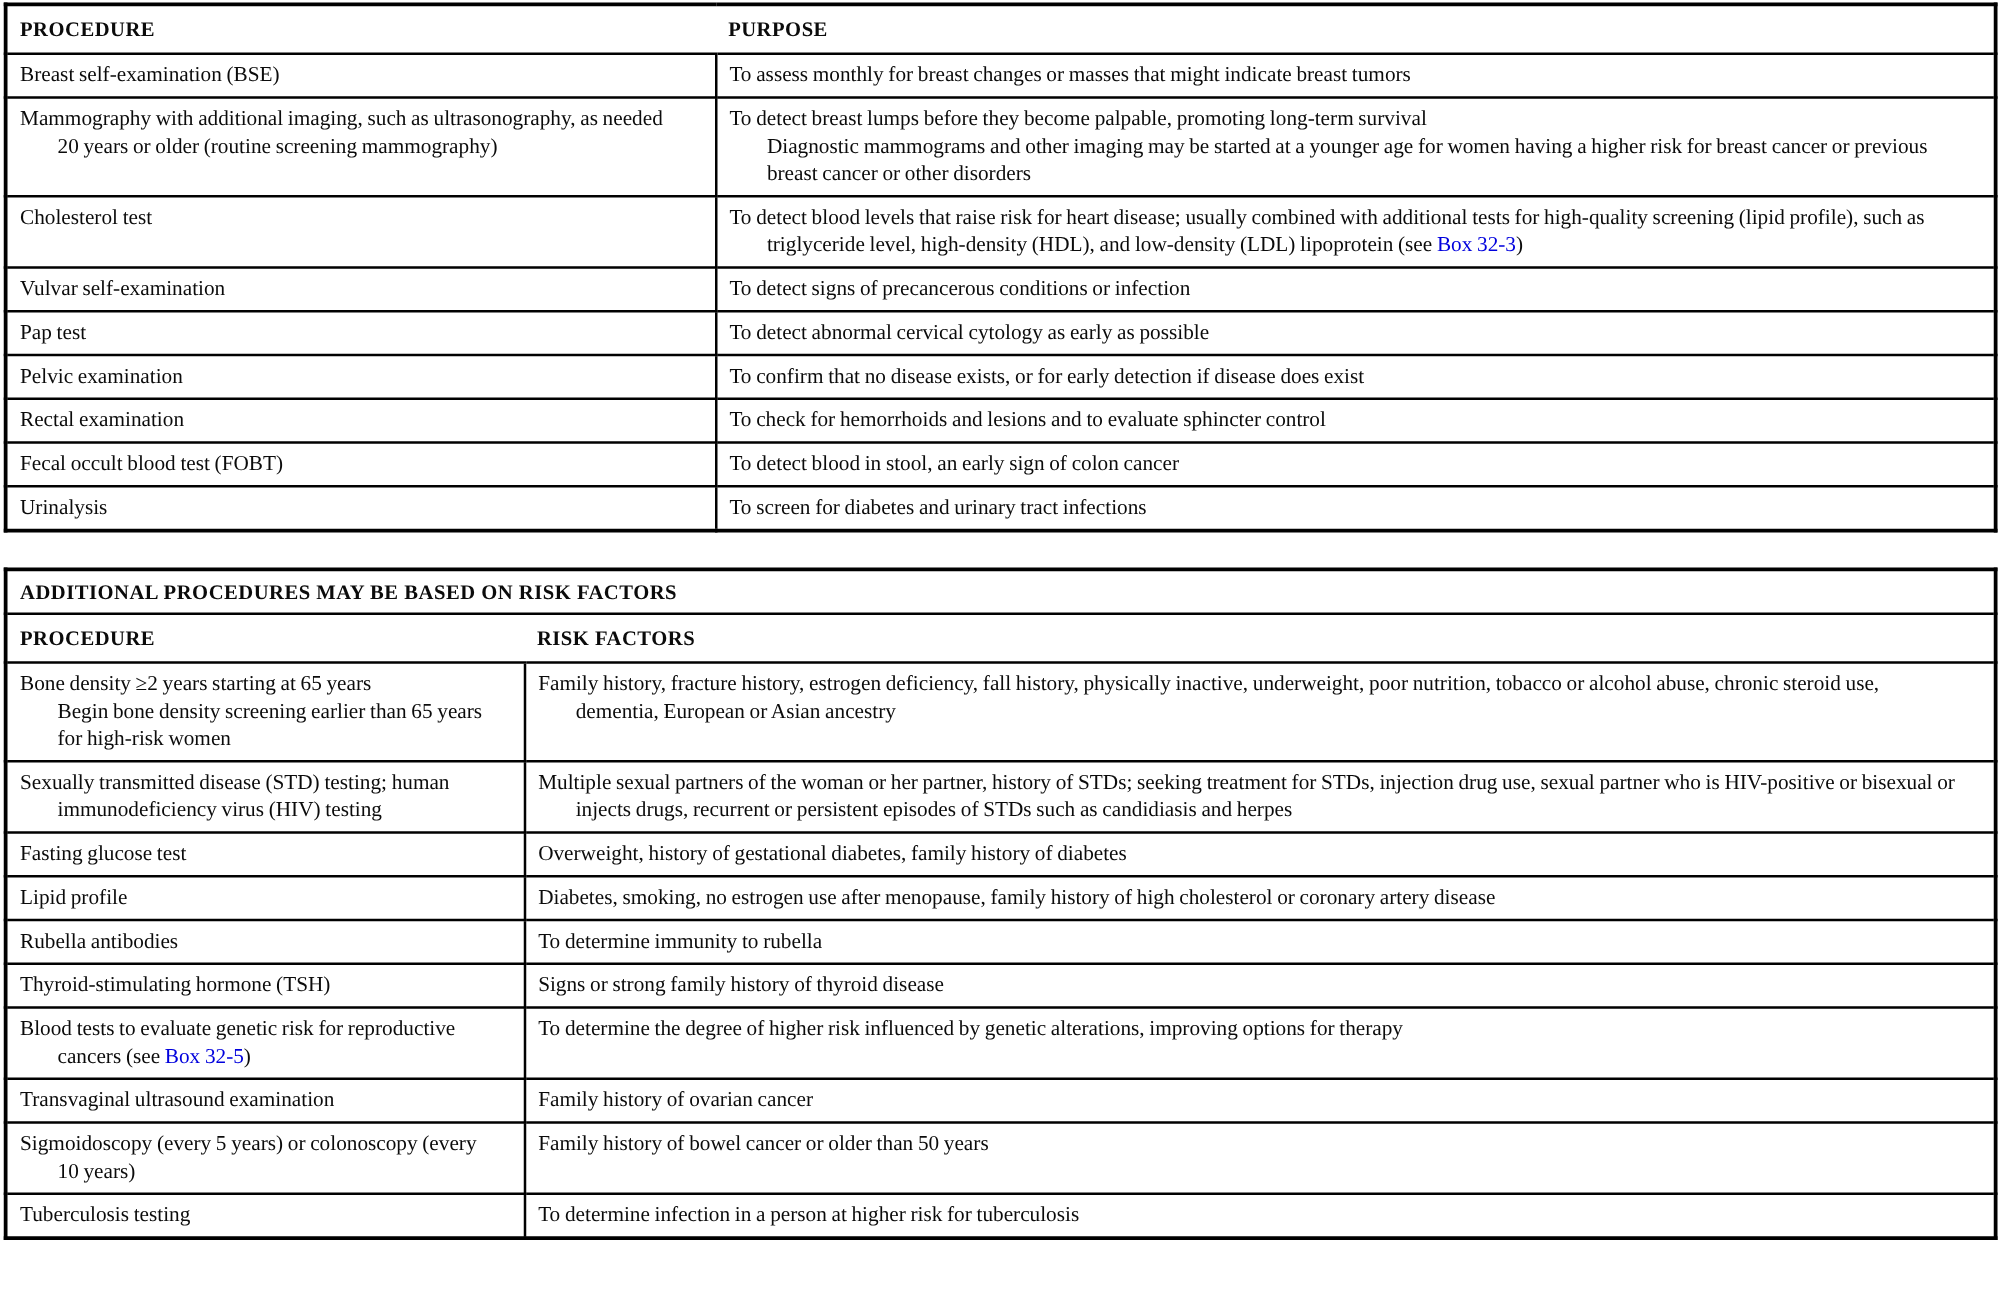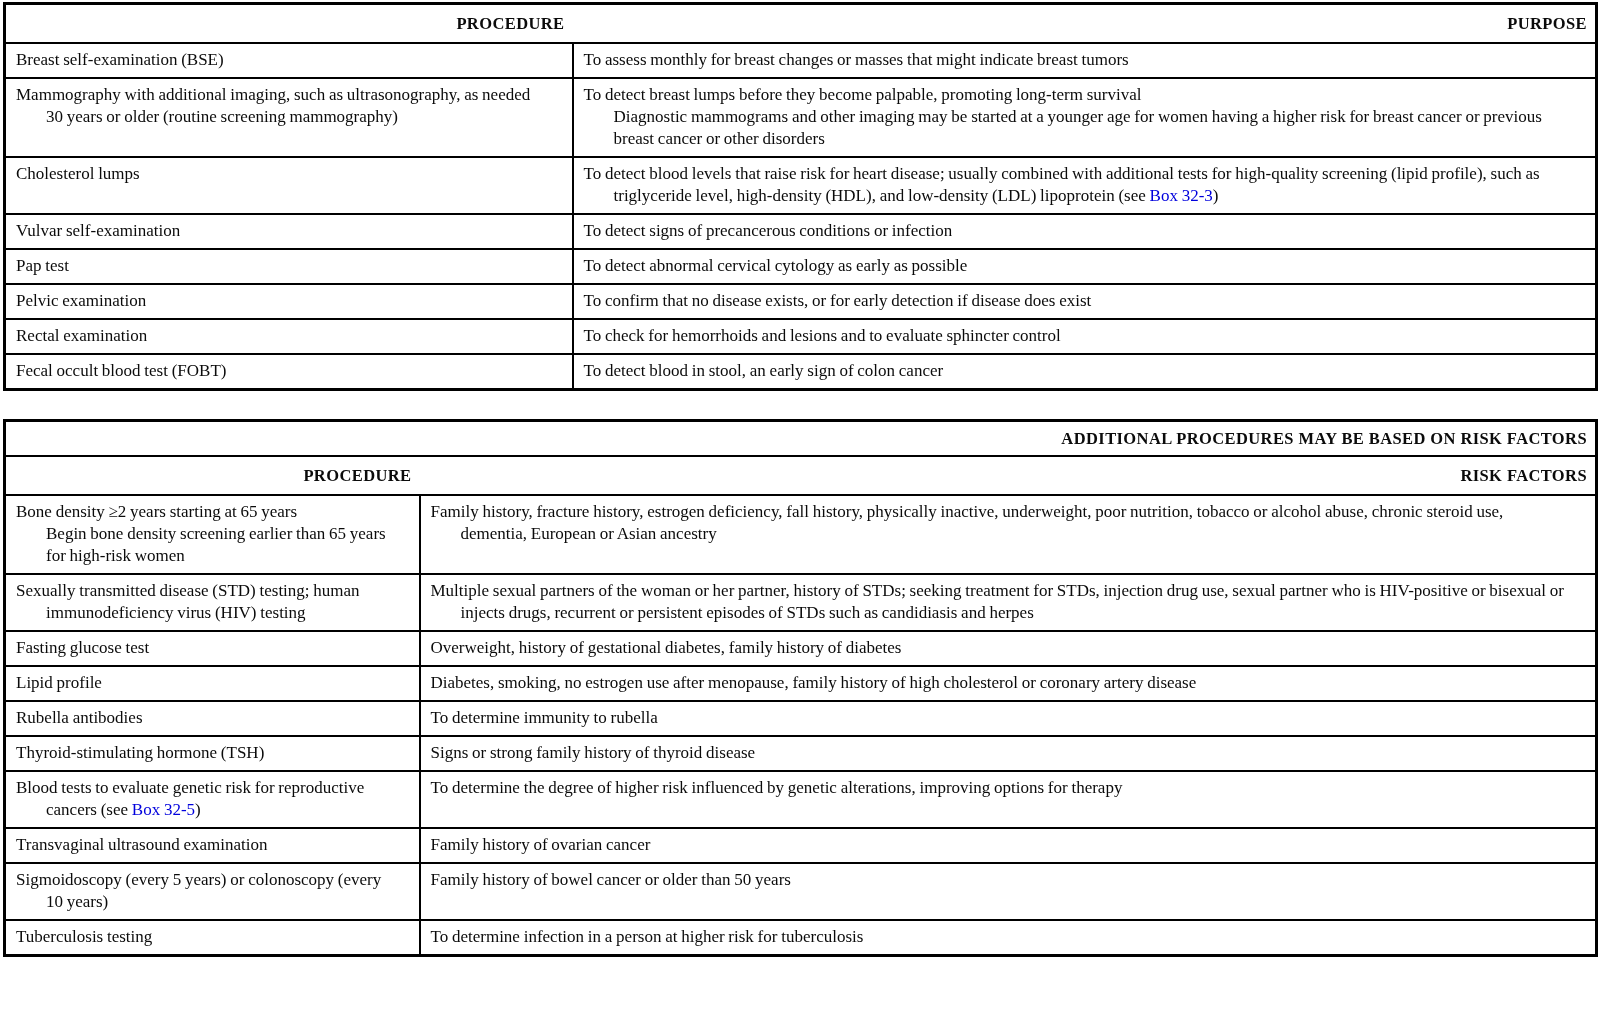--- a/index.html
+++ b/index.html
@@ -13,21 +13,21 @@
   table {
     border-collapse:collapse;
     table-layout:fixed;
     width:1595px;
     border:3px solid #000;
     background:#fff;
   }
   col.c1a { width:568px; }
   col.c1b { width:415px; }
   th {
-    text-align:right;
+    text-align:left;
     font-size:16.5px;
     line-height:20px;
     font-weight:bold;
     letter-spacing:0.4px;
     padding:9px 8px 8px 10px;
     border-bottom:2px solid #000;
     vertical-align:top;
   }
   th.banner { padding:7px 8px 6px 10px; }
   td {
@@ -63,30 +63,30 @@
         <tr>
           <td>
             <div class="para"><span>Breast self-examination (BSE)</span></div>
           </td>
           <td>
             <div class="para"><span>To assess monthly for breast changes or masses that might indicate breast tumors</span></div>
           </td>
         </tr>
         <tr>
           <td>
-            <div class="para"><span>Mammography with additional imaging, such as ultrasonography, as needed 30 years or older (routine screening mammography)</span></div>
+            <div class="para"><span>Mammography with additional imaging, such as ultrasonography, as needed 20 years or older (routine screening mammography)</span></div>
           </td>
           <td>
             <div class="para"><span>To detect breast lumps before they become palpable, promoting long-term survival</span></div>
             <div class="para sub"><span>Diagnostic mammograms and other imaging may be started at a younger age for women having a higher risk for breast cancer or previous breast cancer or other disorders</span></div>
           </td>
         </tr>
         <tr>
           <td>
-            <div class="para"><span>Cholesterol lumps</span></div>
+            <div class="para"><span>Cholesterol test</span></div>
           </td>
           <td>
             <div class="para"><span>To detect blood levels that raise risk for heart disease; usually combined with additional tests for high-quality screening (lipid profile), such as triglyceride level, high-density (HDL), and low-density (LDL) lipoprotein (see </span><span class="xref">Box 32-3</span><span>)</span></div>
           </td>
         </tr>
         <tr>
           <td>
             <div class="para"><span>Vulvar self-examination</span></div>
           </td>
           <td>
@@ -116,20 +116,28 @@
           <td>
             <div class="para"><span>To check for hemorrhoids and lesions and to evaluate sphincter control</span></div>
           </td>
         </tr>
         <tr>
           <td>
             <div class="para"><span>Fecal occult blood test (FOBT)</span></div>
           </td>
           <td>
             <div class="para"><span>To detect blood in stool, an early sign of colon cancer</span></div>
+          </td>
+        </tr>
+        <tr>
+          <td>
+            <div class="para"><span>Urinalysis</span></div>
+          </td>
+          <td>
+            <div class="para"><span>To screen for diabetes and urinary tract infections</span></div>
           </td>
         </tr>
       </tbody>
   </table>
 
   <div class="tbl-gap"></div>
 
   <table>
     <colgroup>
         <col class="c1b">

